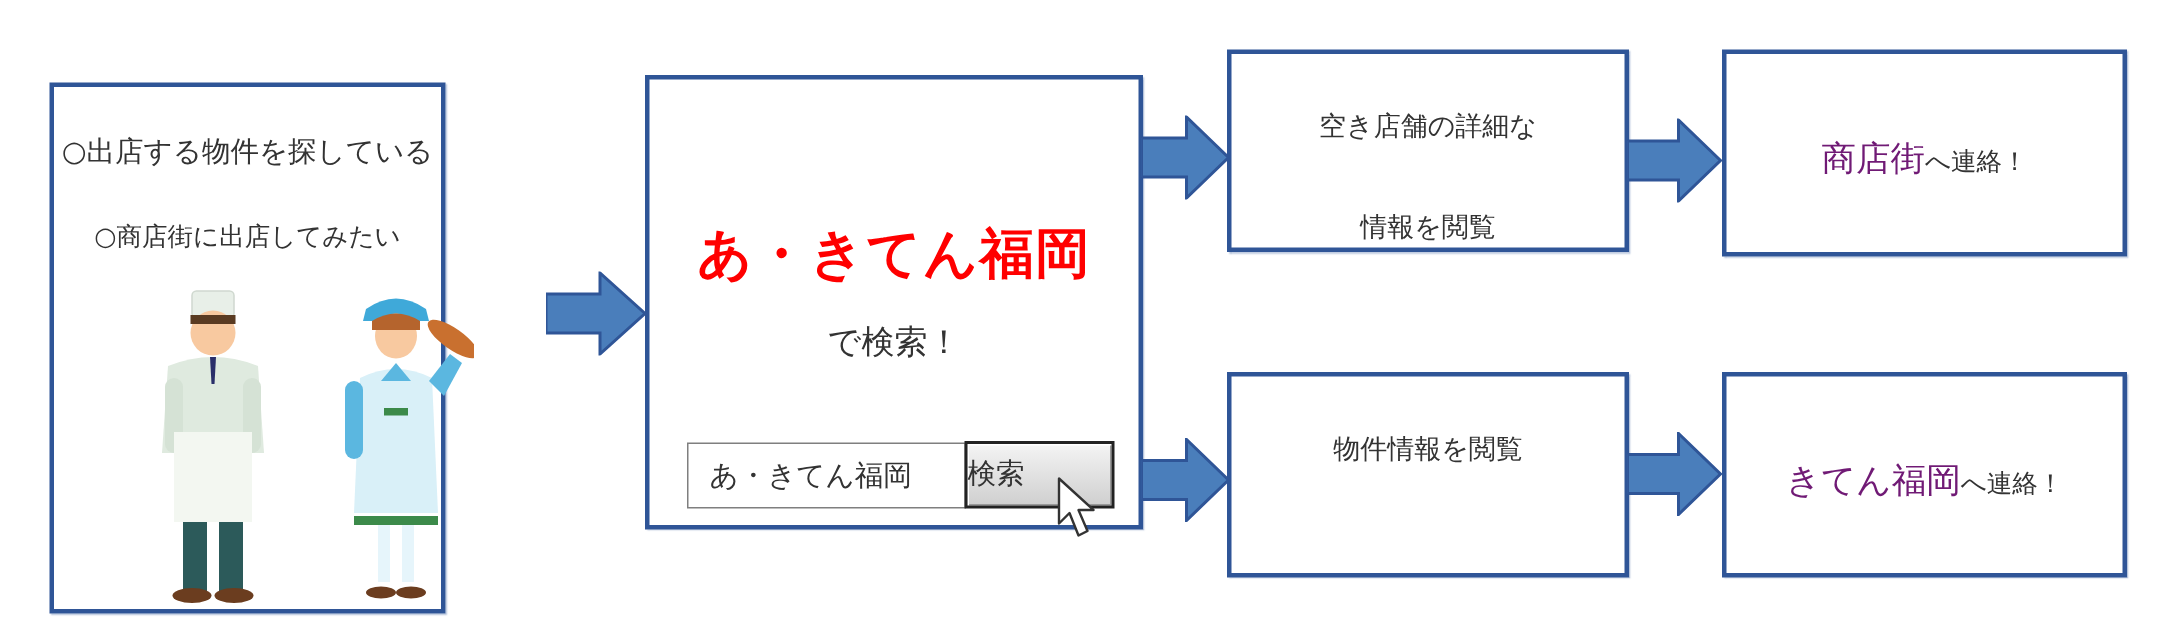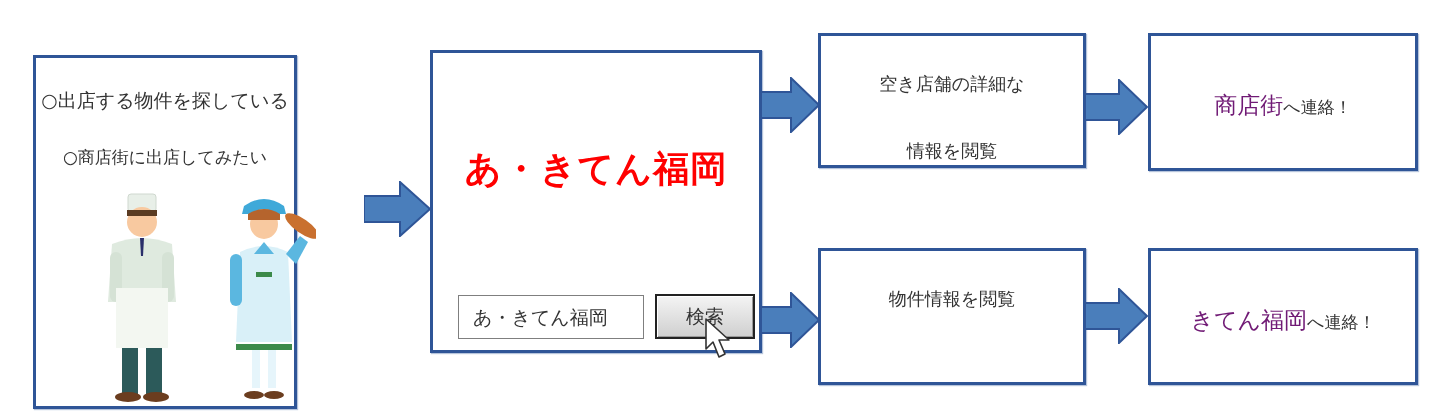--- a/index.html
+++ b/index.html
@@ -22,21 +22,21 @@
   #box-search { left: 430px; top: 50px; width: 332px; height: 303px; }
   #box-search .brand { top: 92px; font-size: 36px; font-weight: bold; color: #ff0000; letter-spacing: 1px; }
   #box-search .sub { top: 160px; font-size: 22px; }
   .search-input { position: absolute; left: 25px; top: 242px; width: 186px; height: 44px;
                   box-sizing: border-box; border: 1px solid #7f7f7f; background: #fff;
                   font-size: 19px; line-height: 42px; padding-left: 14px; color: #333; }
   .search-btn { position: absolute; left: 210px; top: 241px; width: 100px; height: 45px;
                 box-sizing: border-box; border: 2px solid #222;
                 background: linear-gradient(#f4f4f4, #cfcfcf);
                 box-shadow: inset 1px 1px 0 #fff, inset -1px -1px 0 #999;
-                font-size: 19px; line-height: 40px; text-align: center; color: #333; margin-left: 12px; }
+                font-size: 19px; line-height: 40px; color: #333; }
   .cursor { position: absolute; left: 271px; top: 264px; }
 
   
   #box-browse-street { left: 818px; top: 33px; width: 268px; height: 135px; }
   #box-browse-property { left: 818px; top: 248px; width: 268px; height: 137px; }
   .browse .l1 { top: 36px; font-size: 18px; }
   .browse .l2 { top: 79px; font-size: 18px; margin-top: 24px; }
 
   
   #box-contact-street { left: 1148px; top: 33px; width: 270px; height: 138px; }
@@ -87,20 +87,21 @@
 </div>
 
 <div class="arrow" style="left:364px; top:181px;">
   <svg width="68" height="56" viewBox="0 0 68 56">
     <polygon points="0,15 36,15 36,1 66,28 36,55 36,41 0,41" fill="#4a7ebb" stroke="#2f5597" stroke-width="2"></polygon>
   </svg>
 </div>
 
 <div class="box" id="box-search">
   <div class="txt brand">あ・きてん福岡</div>
+  <div class="txt sub">で検索！</div>
   <div class="search-input">あ・きてん福岡</div>
   <div class="search-btn">検索</div>
   <svg class="cursor" width="30" height="46" viewBox="0 0 30 46">
     <polygon points="2,2 2,32 9,25 15,40 21,37 15,23 25,23" fill="#ffffff" stroke="#333" stroke-width="1.6" stroke-linejoin="round"></polygon>
   </svg>
 </div>
 
 <div class="arrow" style="left:761px; top:77px;">
   <svg width="60" height="56" viewBox="0 0 60 56">
     <polygon points="0,15 30,15 30,1 58,28 30,55 30,41 0,41" fill="#4a7ebb" stroke="#2f5597" stroke-width="2"></polygon>

